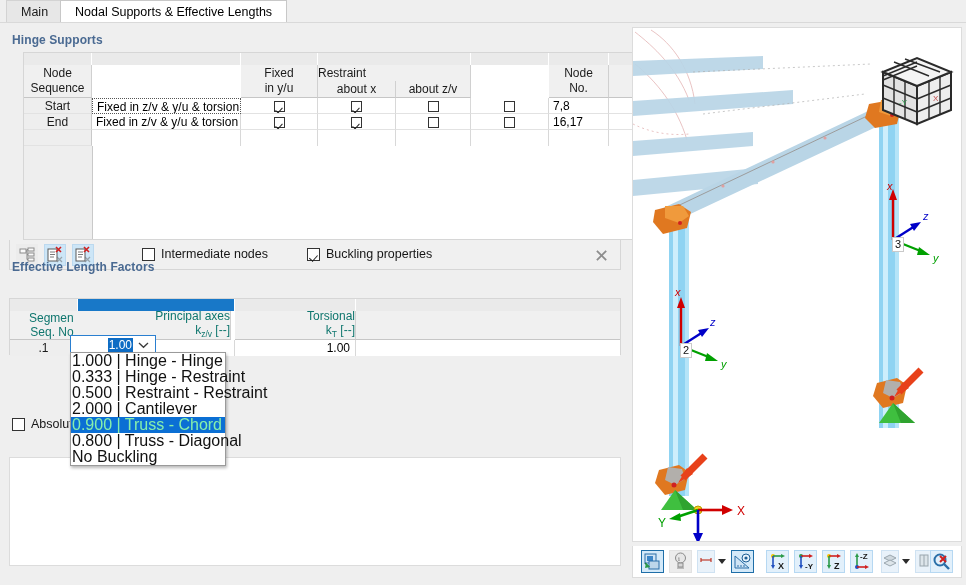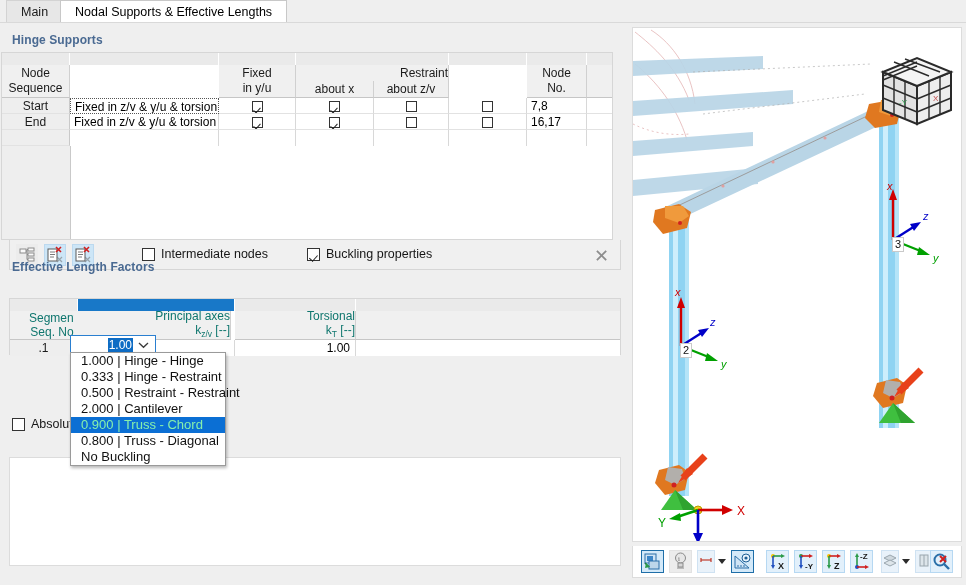--- a/index.html
+++ b/index.html
@@ -27,34 +27,34 @@
 
   
   .leftpane{position:absolute;left:0;top:23px;width:630px;height:562px;background:#efefef;}
 
   .grouptitle{
     position:absolute;font-size:12px;color:#4a6a92;font-weight:bold;
     letter-spacing:.1px;
   }
 
   
-  .ns{position:absolute;left:1px;top:29px;width:612px;height:188px;background:#fff;border:1px solid #d6d6d6;box-sizing:border-box;}
+  .ns{position:absolute;left:23px;top:29px;width:612px;height:188px;background:#fff;border:1px solid #d6d6d6;box-sizing:border-box;}
   .hseg{position:absolute;top:0;height:12px;background:#eaeaea;border-right:1px solid #ffffff;box-sizing:border-box;}
   .hcell{
     position:absolute;top:12px;height:33px;background:#f0f0f0;
     border-right:1px solid #d0d0d0;border-bottom:1px solid #c6c6c6;
     box-sizing:border-box;text-align:center;font-size:12px;color:#1b1b1b;
     display:flex;flex-direction:column;align-items:center;justify-content:center;
     line-height:15px;
   }
   .hcell span{display:block;}
   .hgroup{
     position:absolute;top:12px;height:16px;background:#f0f0f0;
     border-right:1px solid #d0d0d0;box-sizing:border-box;
-    text-align:right;font-size:12px;color:#1b1b1b;line-height:16px;
+    text-align:left;font-size:12px;color:#1b1b1b;line-height:16px;
   }
   .hsub{
     position:absolute;top:28px;height:17px;background:#f0f0f0;
     border-right:1px solid #d0d0d0;border-bottom:1px solid #c6c6c6;
     box-sizing:border-box;text-align:center;font-size:12px;color:#1b1b1b;line-height:16px;
   }
   .row{position:absolute;height:16px;left:0;width:100%;}
   .cell{
     position:absolute;height:16px;line-height:16px;box-sizing:border-box;
     border-right:1px solid #d8d8d8;border-bottom:1px solid #e2e2e2;
@@ -106,21 +106,21 @@
   }
   .combo .arw{
     position:absolute;right:3px;top:0;width:18px;height:17px;
     display:flex;align-items:center;justify-content:center;color:#444;font-size:10px;
   }
   .droplist{
     position:absolute;left:70px;top:329px;width:156px;
     background:#fff;border:1px solid #9a9a9a;box-shadow:1px 2px 3px rgba(0,0,0,.28);
     z-index:45;box-sizing:border-box;
   }
-  .dopt{height:16px;line-height:16px;padding-left:10px;font-size:13px;color:#111;white-space:nowrap;}
+  .dopt{height:16px;line-height:16px;padding-left:1px;font-size:16px;color:#111;white-space:nowrap;}
   .dopt.hl{background:#0b6fd4;color:#86efac;}
 
   
   .abswrap{position:absolute;left:12px;top:394px;font-size:12.5px;color:#161616;white-space:nowrap;z-index:10;}
   .abswrap .ck{width:13px;height:13px;margin-right:6px;vertical-align:-3px;}
 
   .bottomwhite{position:absolute;left:9px;top:434px;width:612px;height:109px;background:#fff;border:1px solid #dcdcdc;box-sizing:border-box;}
 
   
   .view3d{position:absolute;left:632px;top:27px;width:330px;height:515px;background:#fff;border:1px solid #dcdcdc;box-sizing:border-box;overflow:hidden;}

